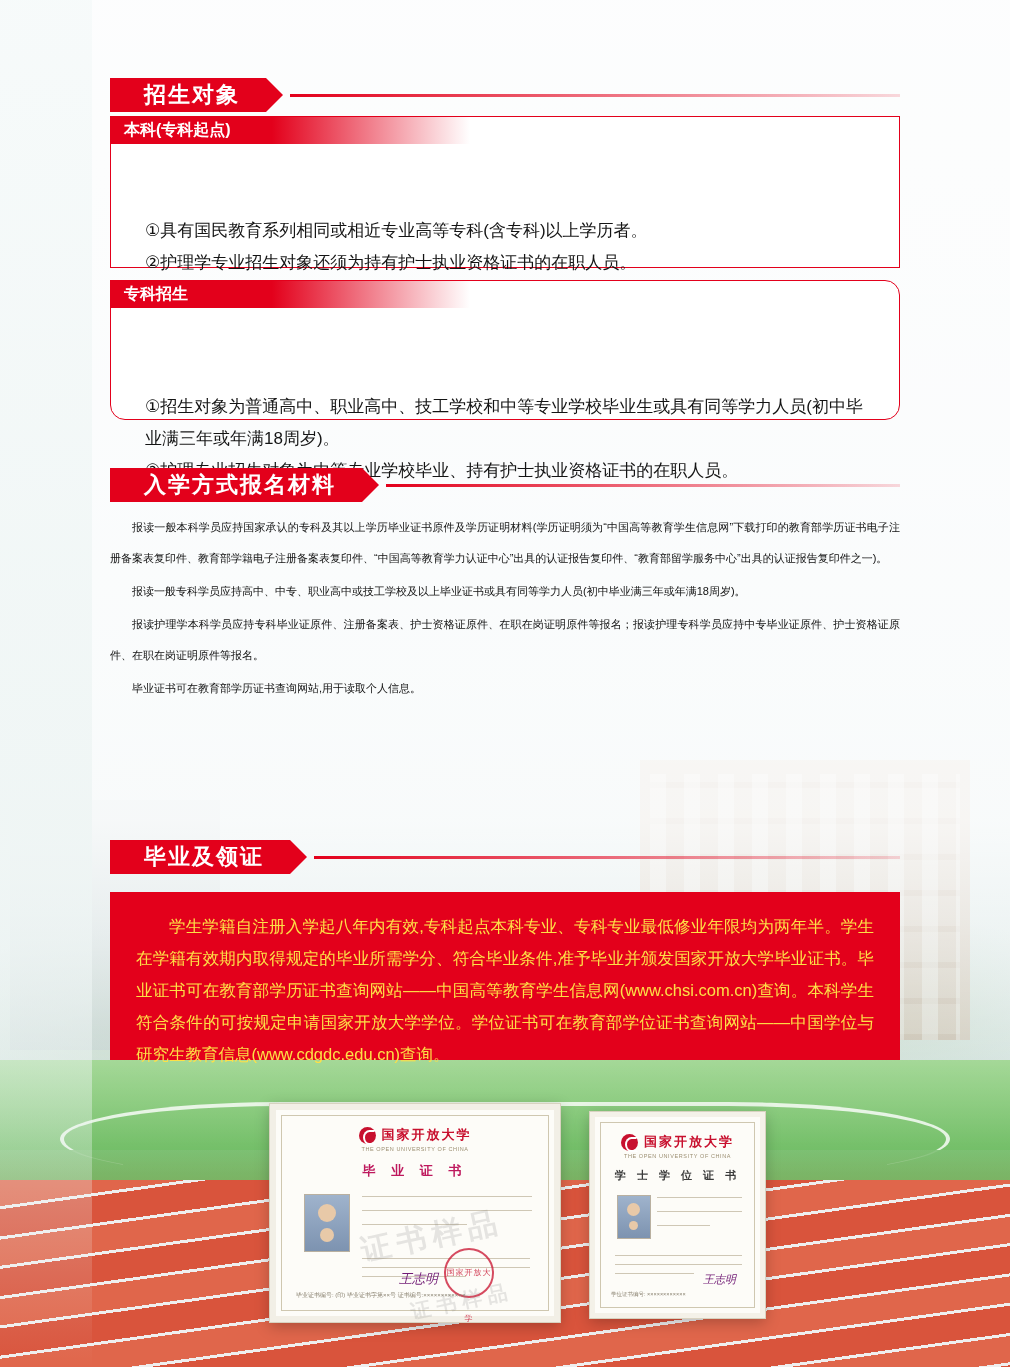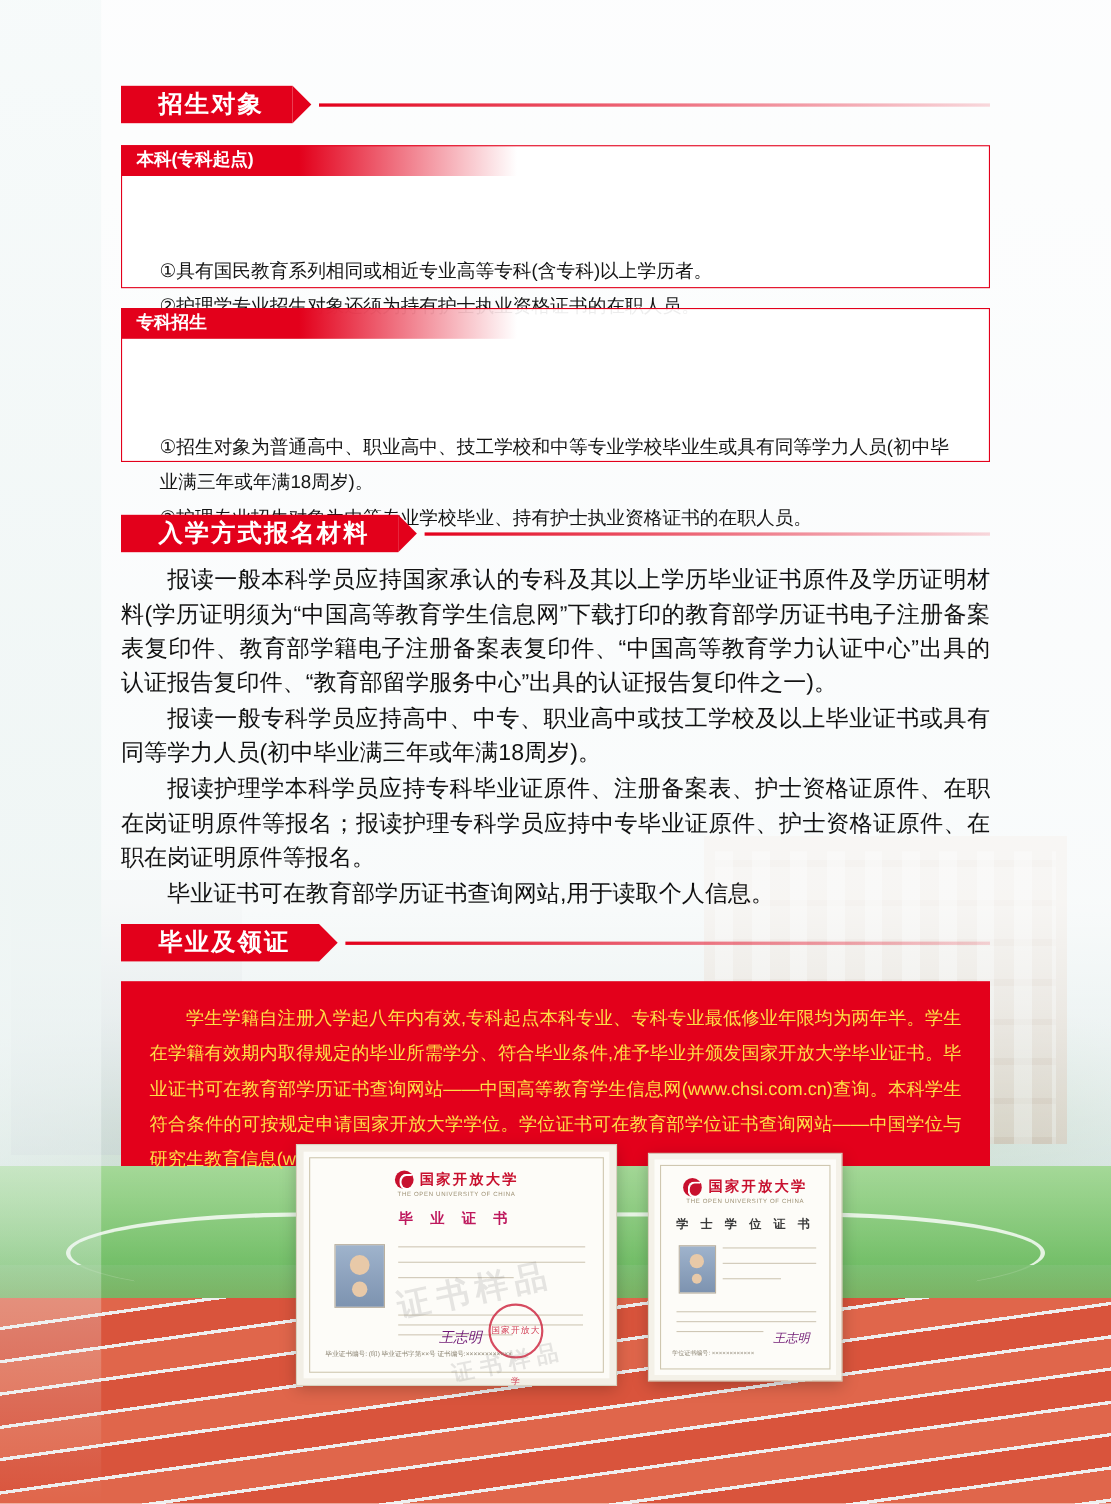--- a/index.html
+++ b/index.html
@@ -163,21 +163,21 @@
     padding: 44px 28px 16px 34px;
     font-size: 17px;
     line-height: 32px;
     color: #141414;
   }
   .card p { margin: 0; }
 
   
   .prose {
     position: absolute;
-    font-size: 21px;
+    font-size: 11px;
     line-height: 31px;
     color: #111111;
     text-align: justify;
   }
   .prose p {
     margin: 0 0 2px 0;
     text-indent: 2em;
   }
 
   
@@ -190,21 +190,21 @@
     padding: 18px 26px 20px 26px;
     box-sizing: border-box;
     text-align: justify;
   }
   .red-block p { margin: 0; text-indent: 2em; }
 
   
   .certs {
     position: absolute;
     left: 250px;
-    top: 1035px;
+    top: 1098px;
     width: 560px;
     height: 230px;
   }
   .cert {
     position: absolute;
     background: #fdfcf8;
     box-shadow: 0 4px 14px rgba(0,0,0,0.25);
     box-sizing: border-box;
   }
   .cert-a {
@@ -384,30 +384,30 @@
   <div class="bg-left-strip"></div>
 </div>
 
 <div class="page">
 
   <div class="section-title" style="left:110px; top:78px; width:790px;">
     <div class="ribbon">招生对象</div>
     <div class="rule"></div>
   </div>
 
-  <div class="card" style="left:110px; top:132px; width:790px; height:130px;">
+  <div class="card" style="left:110px; top:116px; width:790px; height:152px;">
     <div class="card-head">本科(专科起点)</div>
     <div class="bar" style="top:46px; height:54px;"></div>
     <div class="card-body">
       <p>①具有国民教育系列相同或相近专业高等专科(含专科)以上学历者。</p>
       <p>②护理学专业招生对象还须为持有护士执业资格证书的在职人员。</p>
     </div>
   </div>
 
-  <div class="card" style="left:110px; top:280px; width:790px; height:140px;">
+  <div class="card" style="left:110px; top:280px; width:790px; height:140px;border-radius:15px;">
     <div class="card-head">专科招生</div>
     <div class="bar" style="top:46px; height:66px;"></div>
     <div class="card-body">
       <p>①招生对象为普通高中、职业高中、技工学校和中等专业学校毕业生或具有同等学力人员(初中毕业满三年或年满18周岁)。</p>
       <p>②护理专业招生对象为中等专业学校毕业、持有护士执业资格证书的在职人员。</p>
     </div>
   </div>
 
   <div class="section-title" style="left:110px; top:468px; width:790px;">
     <div class="ribbon">入学方式报名材料</div>

